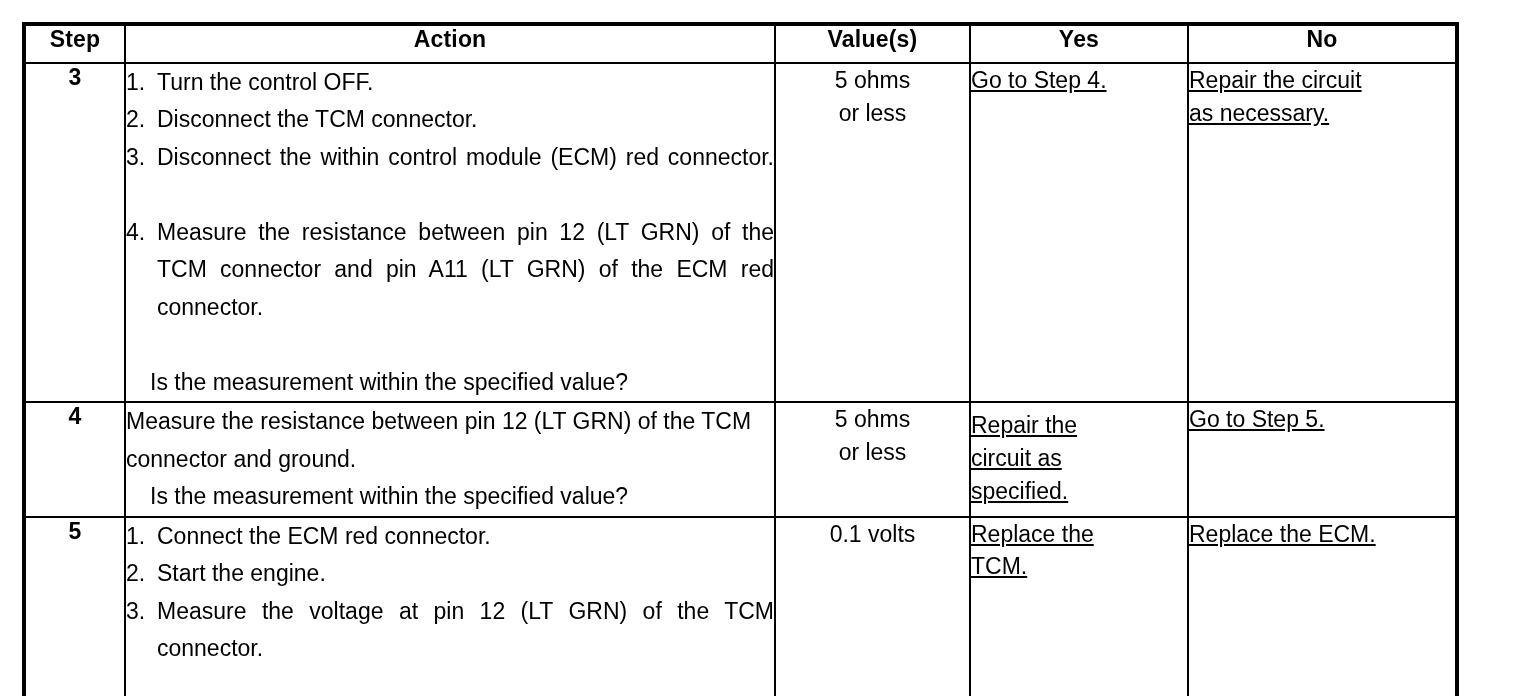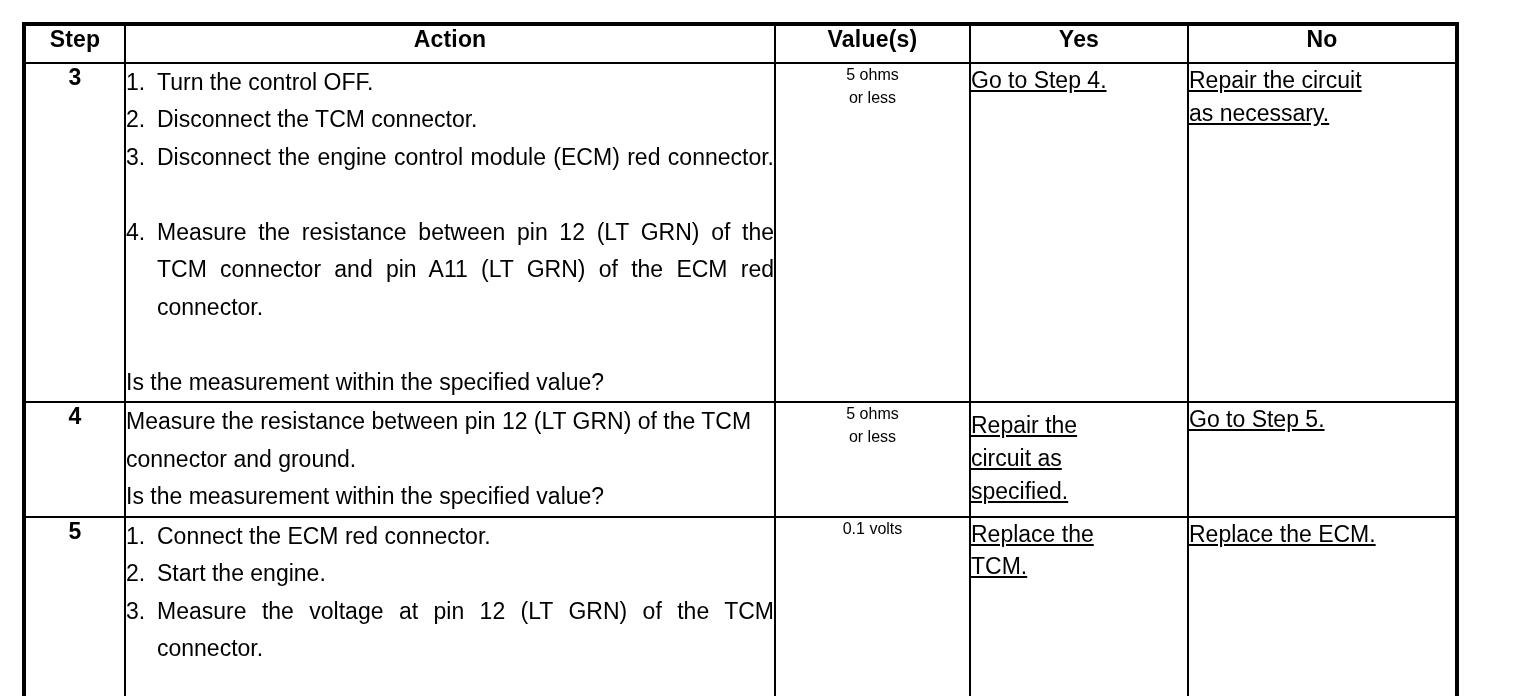--- a/index.html
+++ b/index.html
@@ -87,27 +87,27 @@
     left: 0;
     top: 0;
   }
   .olist li .body { display: block; }
   .olist li.just .body { text-align: justify; }
   .olist li.just .body::after {
     content: "";
     display: inline-block;
     width: 100%;
   }
-  .qline { margin-top: 0; }
+  .qline { margin-top: 0; margin-left: 24px; }
 
   
   td.value {
     text-align: center;
     vertical-align: bottom;
-    font-size: 16px;
+    font-size: 23px;
     line-height: 1.42;
     padding: 4px 6px 8px 6px;
     margin-top: 36px;
   }
   td.yes, td.no {
     text-align: left;
     vertical-align: bottom;
     font-size: 23px;
     line-height: 1.42;
     padding: 4px 8px 8px 12px;
@@ -148,21 +148,21 @@
               <li>
                 <span class="num">1.</span>
                 <span class="body">Turn the control OFF.</span>
               </li>
               <li>
                 <span class="num">2.</span>
                 <span class="body">Disconnect the TCM connector.</span>
               </li>
               <li class="just">
                 <span class="num">3.</span>
-                <span class="body">Disconnect the engine control module (ECM) red connector.</span>
+                <span class="body">Disconnect the within control module (ECM) red connector.</span>
               </li>
               <li class="just">
                 <span class="num">4.</span>
                 <span class="body">Measure the resistance between pin 12 (LT GRN) of the TCM connector and pin A11 (LT GRN) of the ECM red connector.</span>
               </li>
             </ul>
             <div class="qline">Is the measurement within the specified value?</div>
           </td>
           <td class="value">
             <span class="nbline">5 ohms</span>

